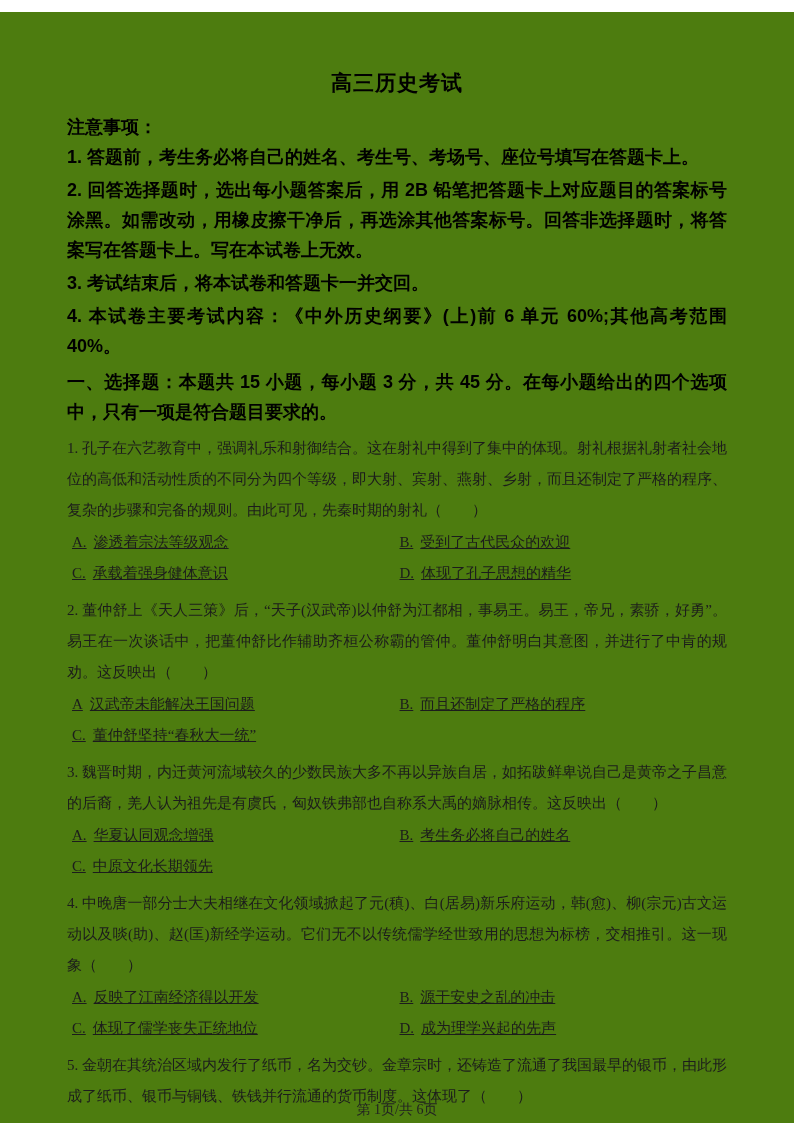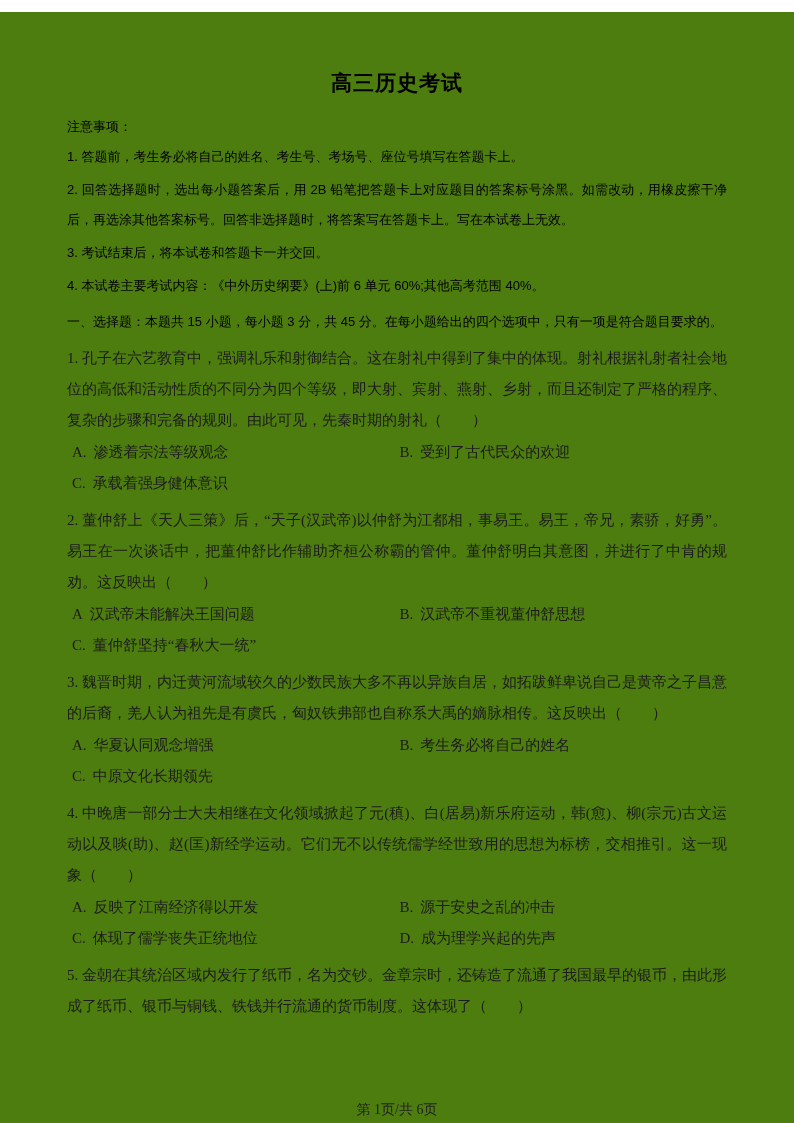--- a/index.html
+++ b/index.html
@@ -28,22 +28,22 @@
     letter-spacing: 1px;
     margin: 0 0 16px 0;
   }
   .notices {
     margin: 0;
   }
   .notice-heading,
   .notice-item,
   .section-heading {
     font-family: "Liberation Sans", "DejaVu Sans", sans-serif;
-    font-weight: 400;
-    font-size: 13px;
+    font-weight: 700;
+    font-size: 18px;
     line-height: 30px;
     color: #000000;
     text-align: justify;
   }
   .notice-item {
     margin-bottom: 3px;
   }
   .section-heading {
     margin-top: 6px;
     margin-bottom: 2px;
@@ -56,20 +56,21 @@
     font-size: 15px;
     line-height: 31px;
     text-align: justify;
     color: #1c1c1c;
   }
   .options {
     display: grid;
     grid-template-columns: 1fr 1fr;
     padding-left: 5px;
     margin-top: 1px;
+    text-decoration: underline;
   }
   .option {
     font-family: "Liberation Serif", "DejaVu Serif", serif;
     font-size: 15px;
     line-height: 31px;
     color: #1c1c1c;
     white-space: nowrap;
   }
   .opt-label {
     margin-right: 7px;
@@ -107,31 +108,34 @@
     <div class="options">
       <div class="option">
         <span class="opt-label">A.</span><span class="opt-text">渗透着宗法等级观念</span>
       </div>
       <div class="option">
         <span class="opt-label">B.</span><span class="opt-text">受到了古代民众的欢迎</span>
       </div>
       <div class="option">
         <span class="opt-label">C.</span><span class="opt-text">承载着强身健体意识</span>
       </div>
+      <div class="option">
+        <span class="opt-label">D.</span><span class="opt-text">体现了孔子思想的精华</span>
+      </div>
     </div>
   </div>
 
   <div class="question">
     <div class="q-text">2. 董仲舒上《天人三策》后，“天子(汉武帝)以仲舒为江都相，事易王。易王，帝兄，素骄，好勇”。易王在一次谈话中，把董仲舒比作辅助齐桓公称霸的管仲。董仲舒明白其意图，并进行了中肯的规劝。这反映出（　　）</div>
     <div class="options">
       <div class="option">
         <span class="opt-label">A</span><span class="opt-text">汉武帝未能解决王国问题</span>
       </div>
       <div class="option">
-        <span class="opt-label">B.</span><span class="opt-text">汉武帝不重视董仲舒思想</span>
+        <span class="opt-label">B.</span><span class="opt-text">而且还制定了严格的程序</span>
       </div>
       <div class="option">
         <span class="opt-label">C.</span><span class="opt-text">董仲舒坚持“春秋大一统”</span>
       </div>
     </div>
   </div>
 
   <div class="question">
     <div class="q-text">3. 魏晋时期，内迁黄河流域较久的少数民族大多不再以异族自居，如拓跋鲜卑说自己是黄帝之子昌意的后裔，羌人认为祖先是有虞氏，匈奴铁弗部也自称系大禹的嫡脉相传。这反映出（　　）</div>
     <div class="options">

